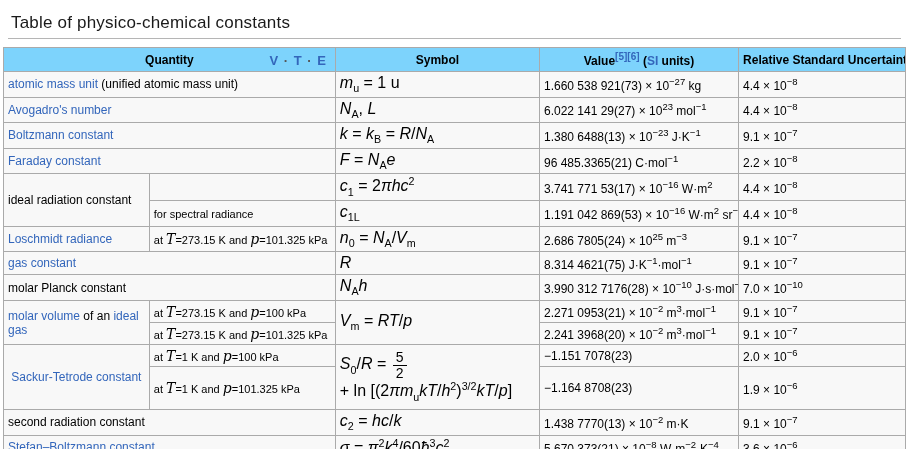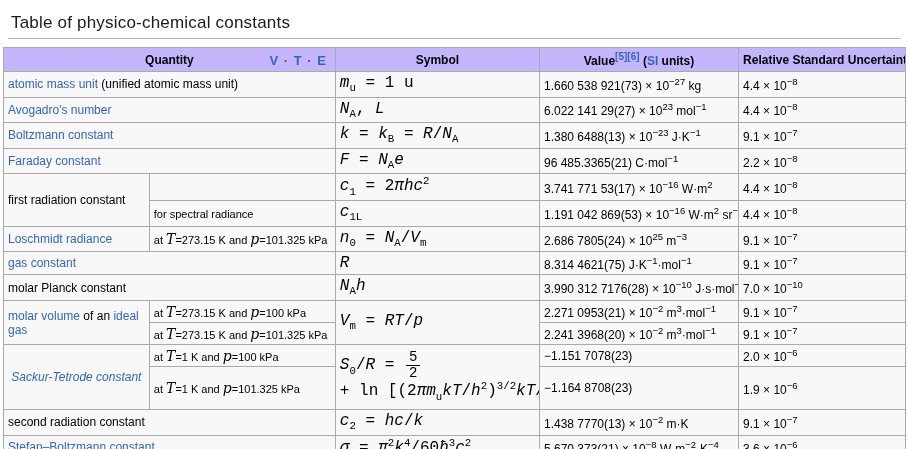--- a/index.html
+++ b/index.html
@@ -16,40 +16,40 @@
     border-collapse:collapse; table-layout:fixed;
     margin:7px 0 0 3px; width:903px;
     background:#f8f8f8;
     font-size:12px;
   }
   .wikitable th, .wikitable td {
     border:1px solid #aaa; padding:1px 4px; vertical-align:middle;
     overflow:hidden;
   }
   .wikitable th {
-    background:#c4b5fd; text-align:center; font-weight:bold;
+    background:#7dd3fc; text-align:center; font-weight:bold;
     font-size:12px; white-space:nowrap; height:21px;
   }
   th.qhead { position:relative; }
   .vte {
     position:absolute; right:8px; top:50%; transform:translateY(-50%);
     font-size:13px; font-weight:bold; letter-spacing:1px;
   }
   .vte .lk { text-transform:uppercase; }
   .vte .dot { color:#555; }
 
   .lk { color:#3366bb; text-decoration:none; cursor:pointer; }
 
   td.qty { text-align:left; }
-  td.qty-center { text-align:center;font-style:italic; }
+  td.qty-center { text-align:center; }
   td.cond { font-size:11px; white-space:nowrap; }
   .cond .m { font-family:"DejaVu Serif","Liberation Serif",serif; font-style:italic; font-size:14px; }
 
   td.sym {
-    font-family:Liberation Mono, monospace;
+    font-family:Liberation Sans, sans-serif;
     font-size:16px; line-height:1.25; white-space:nowrap;
   }
   td.sym sub { font-size:67%; }
   td.sym sup { font-size:67%; }
   .frac { display:inline-block; vertical-align:middle; text-align:center; font-size:14px; line-height:1.05; margin:0 2px; }
   .frac .num { display:block; border-bottom:1px solid #000; padding:0 3px; }
   .frac .den { display:block; padding:0 3px; }
 
   td.val { font-size:12px; white-space:nowrap; }
   td.val sup { font-size:9.5px; }
@@ -101,21 +101,21 @@
   </tr>
 
   <tr style="height:22px">
     <td colspan="2" class="qty"><span class="lk">Faraday constant</span></td>
     <td class="sym"><i>F</i> = <i>N</i><sub>A</sub><i>e</i></td>
     <td class="val">96 485.3365(21) C·mol<sup>−1</sup></td>
     <td class="val">2.2 × 10<sup>−8</sup></td>
   </tr>
 
   <tr style="height:27px">
-    <td rowspan="2" class="qty">first radiation constant</td>
+    <td rowspan="2" class="qty">ideal radiation constant</td>
     <td class="cond"></td>
     <td class="sym"><i>c</i><sub>1</sub> = 2<i>π</i><i>hc</i><sup>2</sup></td>
     <td class="val">3.741 771 53(17) × 10<sup>−16</sup> W·m<sup>2</sup></td>
     <td class="val">4.4 × 10<sup>−8</sup></td>
   </tr>
   <tr style="height:20px">
     <td class="cond">for spectral radiance</td>
     <td class="sym"><i>c</i><sub>1L</sub></td>
     <td class="val">1.191 042 869(53) × 10<sup>−16</sup> W·m<sup>2</sup> sr<sup>−1</sup></td>
     <td class="val">4.4 × 10<sup>−8</sup></td>

